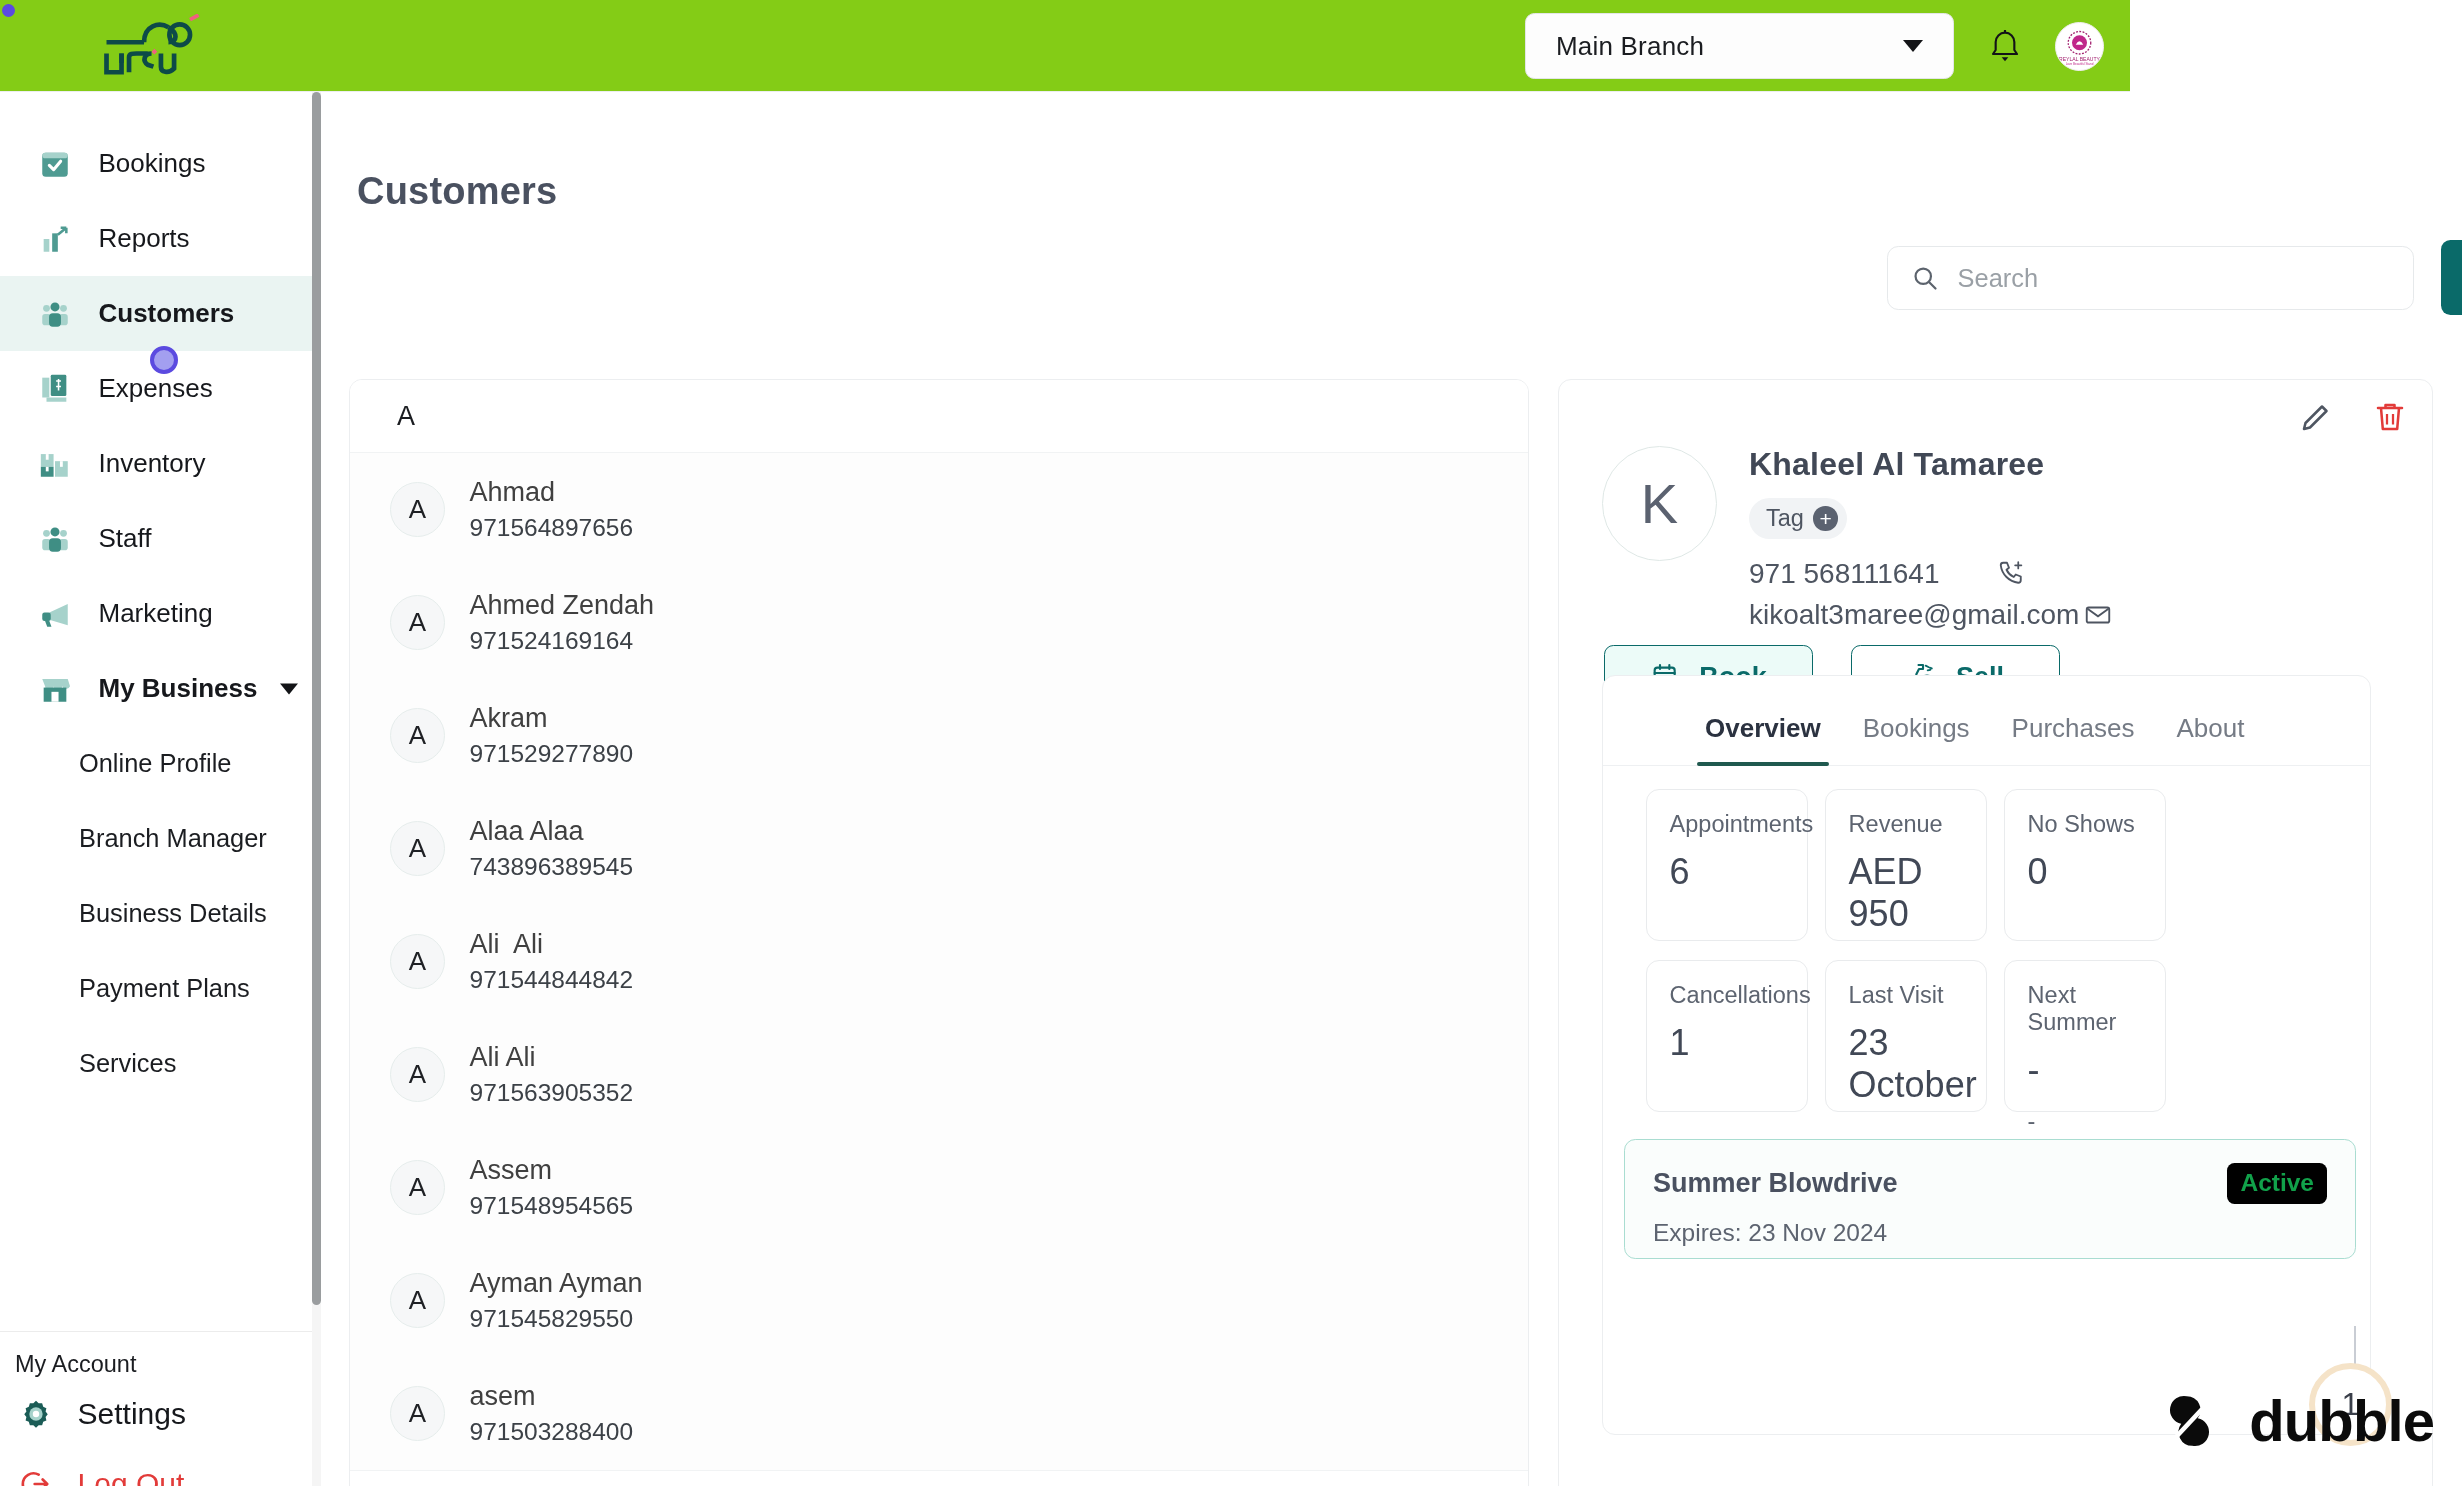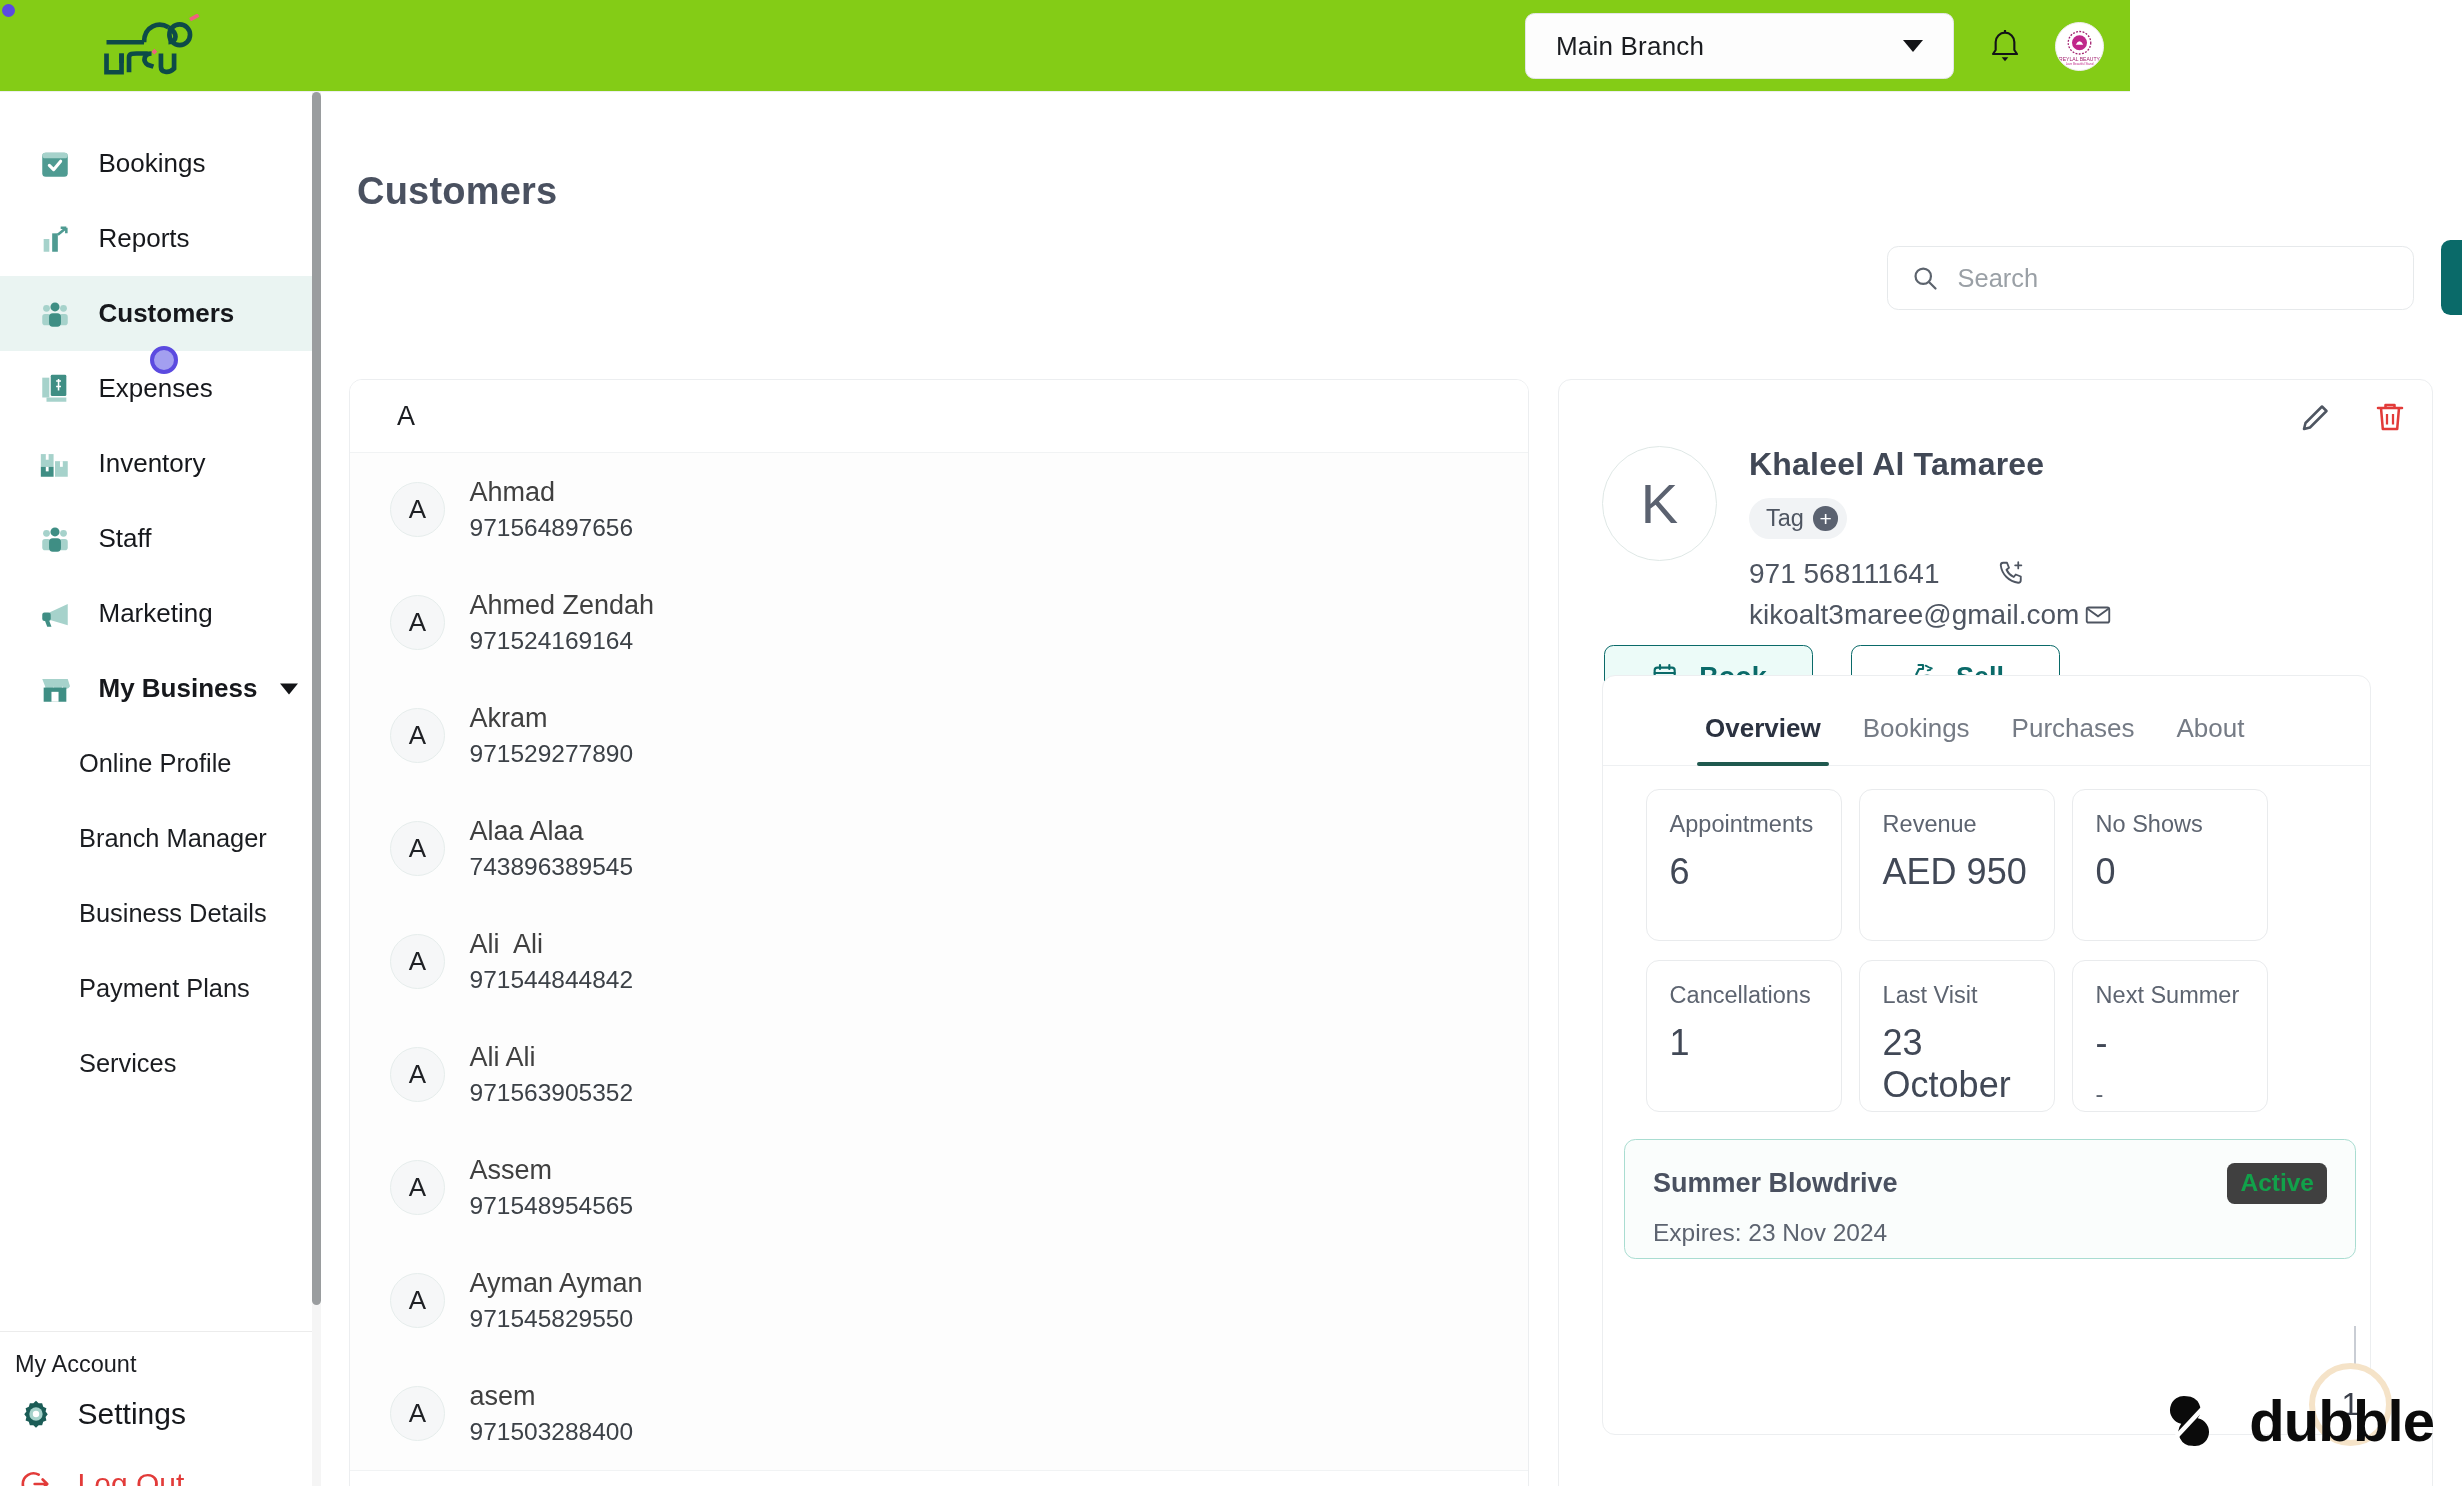--- a/index.html
+++ b/index.html
@@ -250,41 +250,41 @@
     content: ""; position: absolute; left: 13px; right: 13px; bottom: -0.9px;
     height: 3.8px; background: #20594f; border-radius: 1.9px;
   }
 
   .stats-grid {
     position: absolute; left: 43px; top: 113px;
     display: flex; flex-direction: column; gap: 19px;
   }
   .stats-row { display: flex; gap: 17px; }
   .stat-card {
-    width: 196px; height: 152px;
+    width: 162px; height: 152px;
     border: 0.9px solid #e9ebed; border-radius: 13px;
     background: #fff; padding: 21px 22.6px;
     display: flex; flex-direction: column; gap: 13px;
   }
   .stat-label { font-size: 23.5px; color: #5d6470; }
   .stat-value { font-size: 36px; color: #414856; font-weight: 400; }
   .stat-sub { font-size: 23.5px; color: #5d6470; margin-top: 3.8px; }
 
   .package-card {
     position: absolute; left: 21px; top: 463px;
     width: 732px; height: 120px;
     border: 0.9px solid #a9ddd1; border-radius: 11.3px;
     background: #fafdfc;
     padding: 22.6px 28px;
   }
   .pkg-top { display: flex; align-items: center; justify-content: space-between; }
   .pkg-name { font-size: 27px; font-weight: 700; color: #4a5160; }
   .pkg-badge {
     font-size: 24.5px; font-weight: 700; color: #11a14a;
-    background: #404040; border-radius: 7.5px; padding: 6.6px 13px;
+    background: #000000; border-radius: 7.5px; padding: 6.6px 13px;
   }
   .pkg-exp { margin-top: 15px; font-size: 24.5px; color: #5d6470; }
 
   
   .cursor-dot {
     position: absolute; left: 150px; top: 346px;
     width: 28px; height: 28px; border-radius: 50%;
     background: #a39ff0; border: 4.7px solid #5b4ae0;
     z-index: 50;
   }

